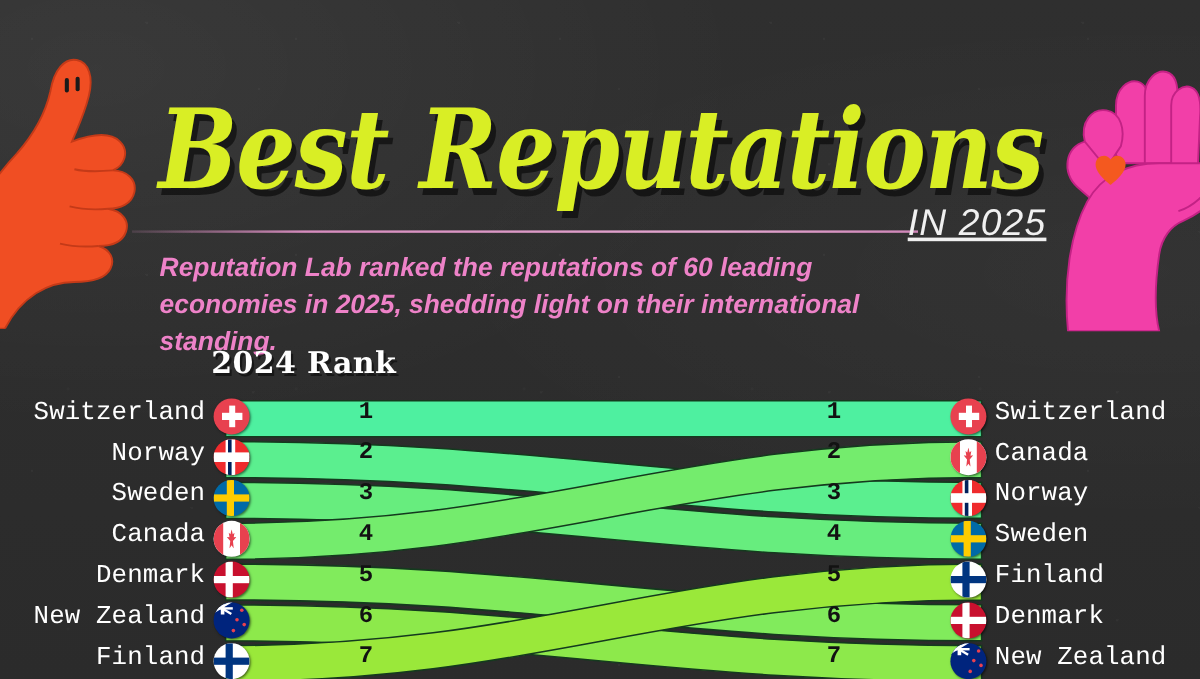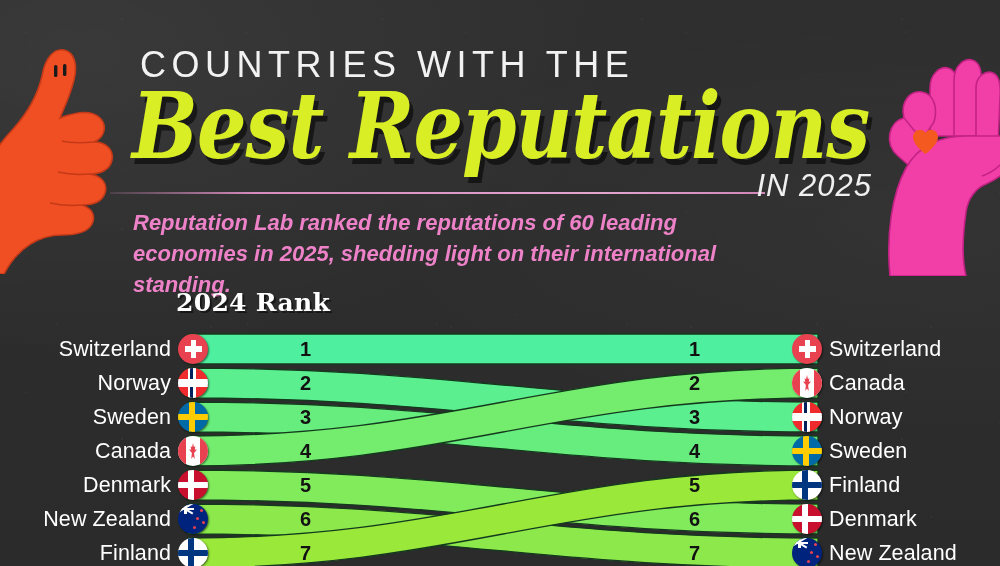--- a/index.html
+++ b/index.html
@@ -39,21 +39,21 @@
     font-family:"DejaVu Serif", serif;
     font-weight:700; font-style:italic;
     font-size:78px; line-height:1;
     color:#d9ee25; letter-spacing:-1px; white-space:nowrap;
     text-shadow:4px 5px 0 rgba(0,0,0,.55);
     transform:scaleY(1.18); transform-origin:left top;
   }
   .inyear {
     position:absolute; right:128px; top:168px;
     font-size:31px; font-style:italic; color:#f0f0f0;
-    letter-spacing:1px; white-space:nowrap;
+    letter-spacing:1px; white-space:nowrap;text-decoration:underline;
   }
   .rule {
     position:absolute; left:110px; top:192px; width:655px; height:2px;
     background:linear-gradient(90deg, rgba(214,140,190,.15), #d68cbe 22%, #e2a6cf 75%, #cf86b8);
   }
   .subtitle {
     position:absolute; left:133px; top:207px; width:640px;
     font-size:22px; font-style:italic; font-weight:600;
     line-height:1.42; color:#ee82c8;
   }
@@ -74,22 +74,23 @@
   #head-2024 { left:176px; }
   #head-2025 { left:684px; }
 
   #flows { position:absolute; left:0; top:0; width:1000px; height:298px; }
 
   .side { position:absolute; top:0; height:298px; width:290px; }
   #side-left  { left:0; }
   #side-right { right:0; }
 
   .row {
-    position:absolute; height:34px; display:flex; align-items:center;
+    position:absolute; height:34px; display:flex; align-items:flex-start;
     white-space:nowrap;
+    font-family:Liberation Mono, monospace;
   }
   .row.left  { right:76px; flex-direction:row;  justify-content:flex-end; }
   .row.right { left:76px;  flex-direction:row; }
 
   .cname { font-size:21.5px; color:#ffffff; font-weight:400; letter-spacing:.1px; }
   .rnum  { font-size:20px; font-weight:700; color:#121212; }
   #side-left  .rnum { position:absolute; right:-97px; }
   #side-right .rnum { position:absolute; left:-97px; }
 
   .flag {
@@ -184,21 +185,20 @@
         <path d="M106 44 C106 32 116 26 123 29 C130 32 131 42 130 54 L128 100 L106 100 Z"></path>
         <path d="M28 112 C14 100 18 78 34 74 C48 70 60 80 64 94 C68 108 60 124 44 126 Z"></path>
         <path d="M34 74 C30 58 40 46 52 48 C64 50 68 64 64 78 L52 96 Z"></path>
         <path d="M20 232 C16 190 22 150 36 124 C48 102 70 92 96 92 L132 92 C140 92 146 100 144 110
                  C142 124 130 134 116 140 C106 144 98 154 96 168 C92 196 92 216 96 232 Z"></path>
       </g>
       <path d="M112 132 C124 128 136 118 140 106" fill="none" stroke="#c32285" stroke-width="1.6"></path>
       <path d="M43 93 C43 86 52 83 55.5 89 C59 83 68 86 68 93 C68 101 55.5 110 55.5 110 C55.5 110 43 101 43 93 Z" fill="#f4591f"></path>
     </svg>
 
-    <div class="kicker">COUNTRIES WITH THE</div>
     <div class="maintitle">Best Reputations</div>
     <div class="rule"></div>
     <div class="inyear">IN 2025</div>
     <div class="subtitle">Reputation Lab ranked the reputations of 60 leading economies in 2025, shedding light on their international standing.</div>
   </div>
 
   <div id="chart">
     <div class="colhead" id="head-2024">2024 Rank</div>
 
     <svg id="flows" viewBox="0 0 1000 298" preserveAspectRatio="none">

